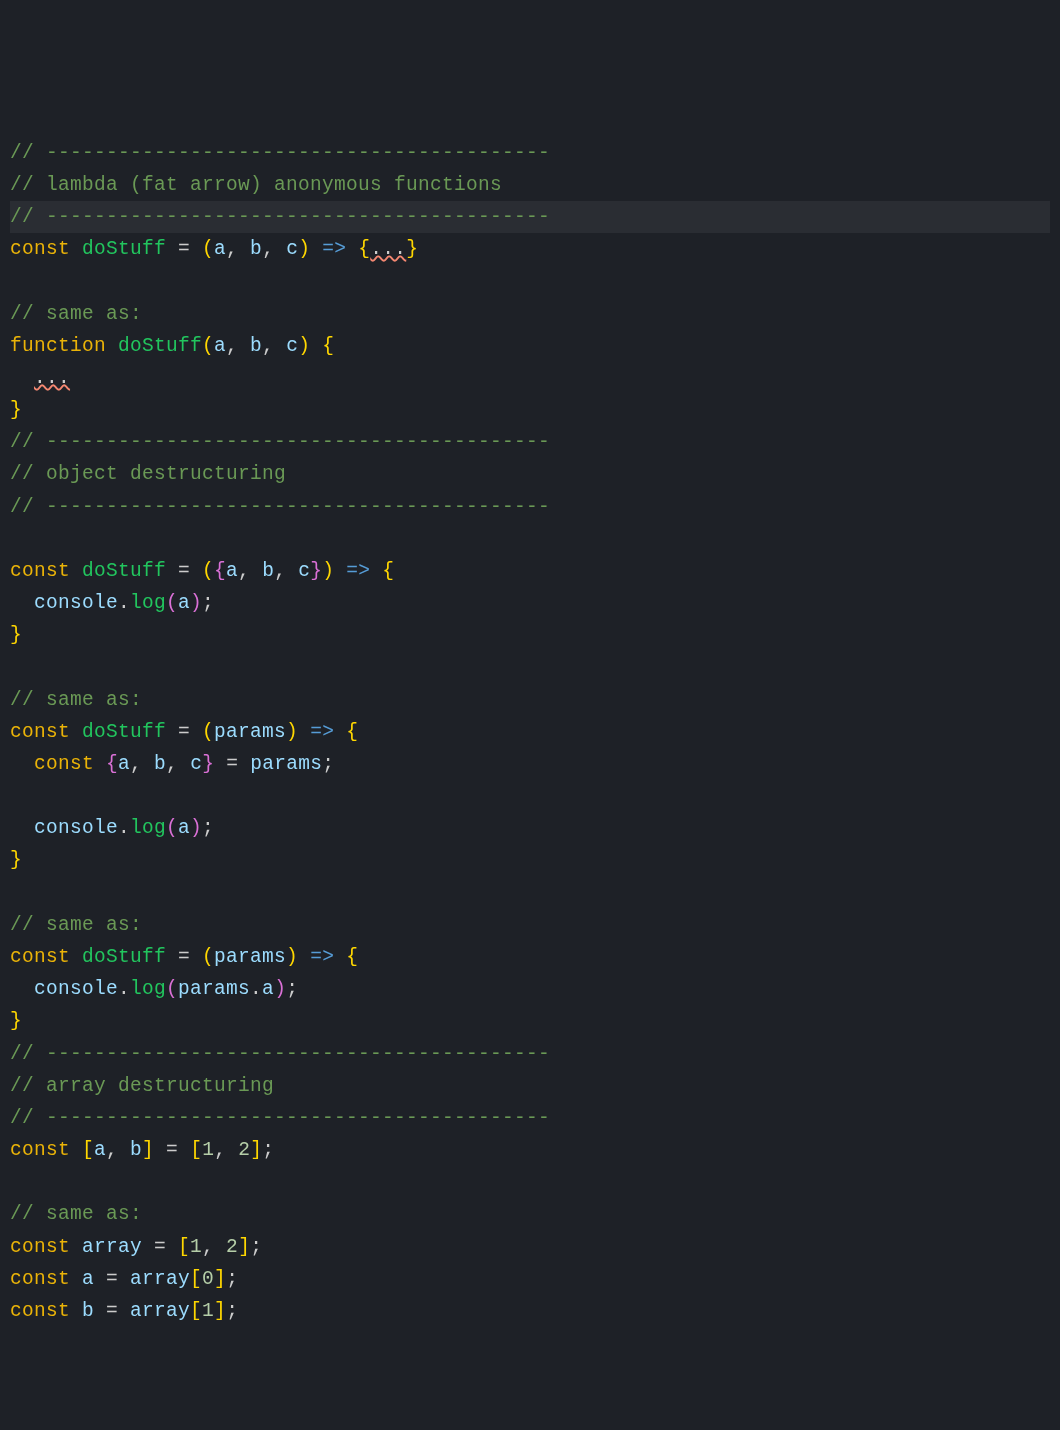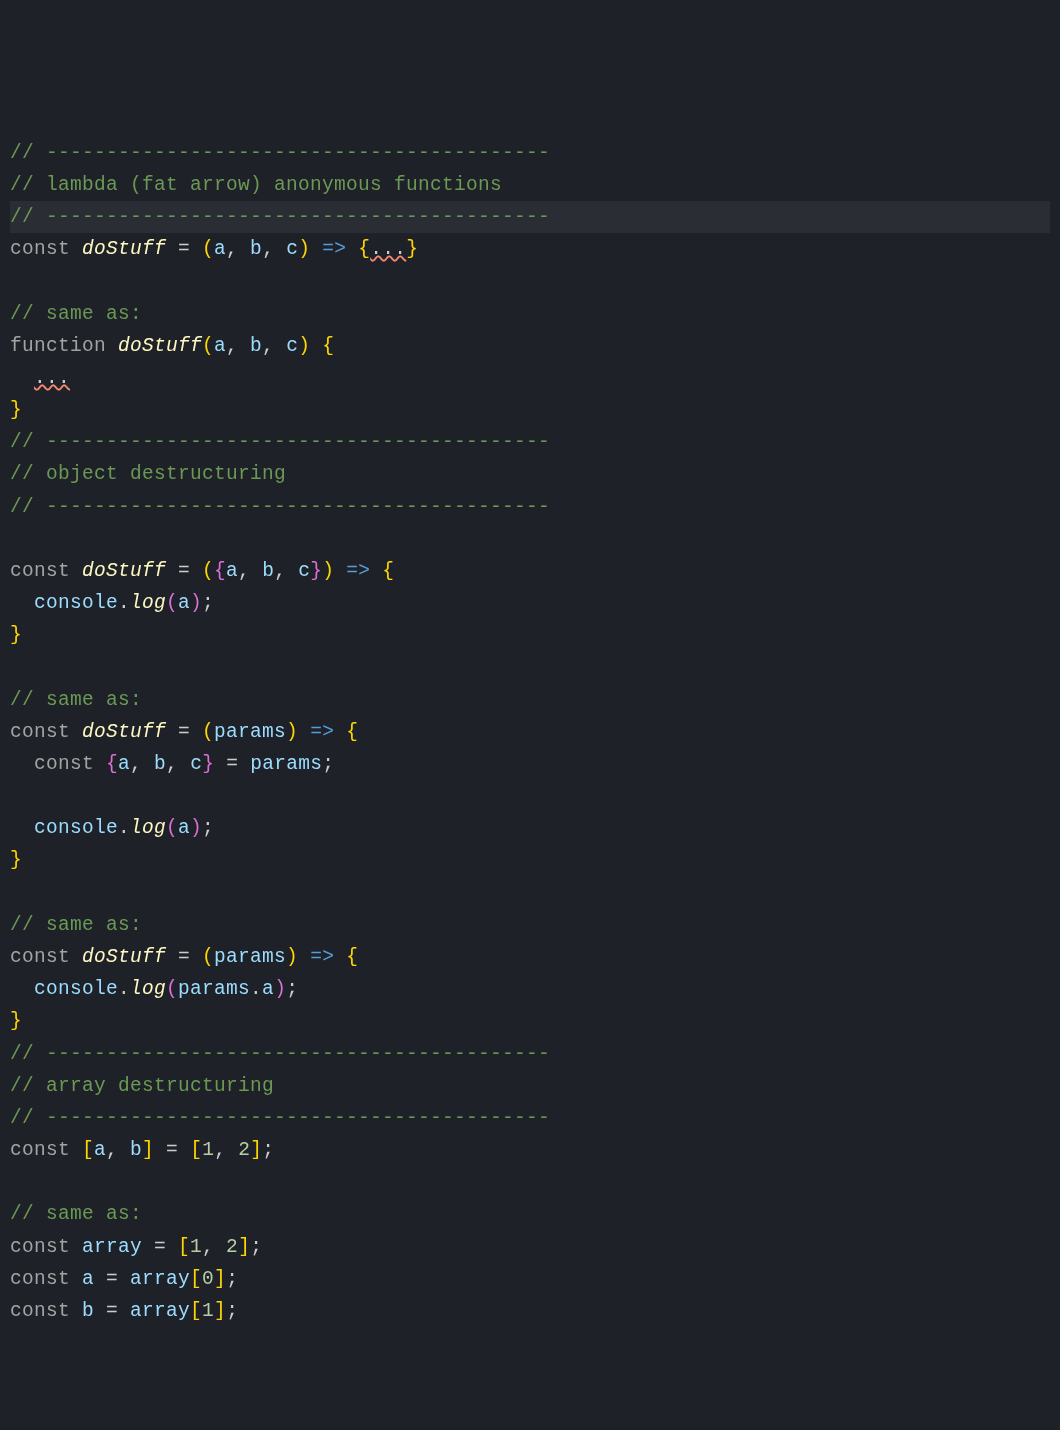--- a/index.html
+++ b/index.html
@@ -11,22 +11,22 @@
     line-height: 1.65;
     padding: 8px 10px;
     width: 1060px;
     height: 1430px;
     white-space: pre;
     letter-spacing: 0.3px;
   }
   .line { display: block; min-height: 1.65em; position: relative; }
   .line.highlight { background: #2a2d33; }
   .comment { color: #6a9955; }
-  .keyword { color: #a3a3a3; }
-  .funcname { color: #fef9c3; font-style: italic; }
+  .keyword { color: #eab308; }
+  .funcname { color: #22c55e; }
   .param { color: #9cdcfe; }
   .punct { color: #cccccc; }
   .bracket-y { color: #ffd700; }
   .bracket-p { color: #da70d6; }
   .arrow { color: #569cd6; }
   .number { color: #b5cea8; }
   .property { color: #9cdcfe; }
   .indent-guide { color: #3c3c3c; }
   .squiggle {
     text-decoration-line: underline;

